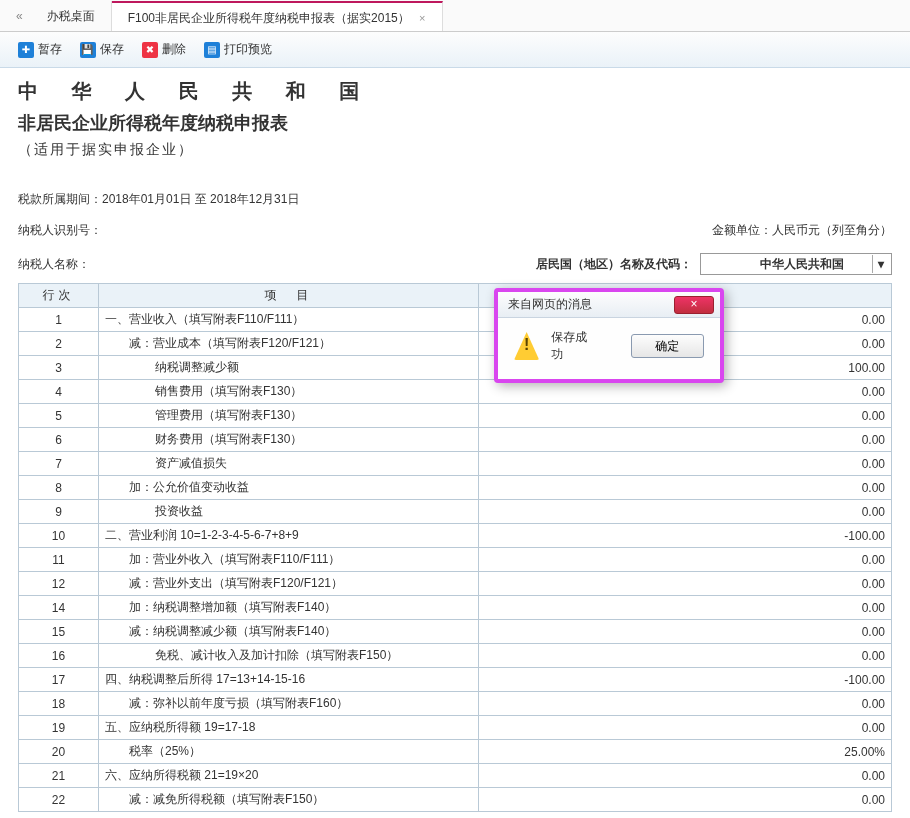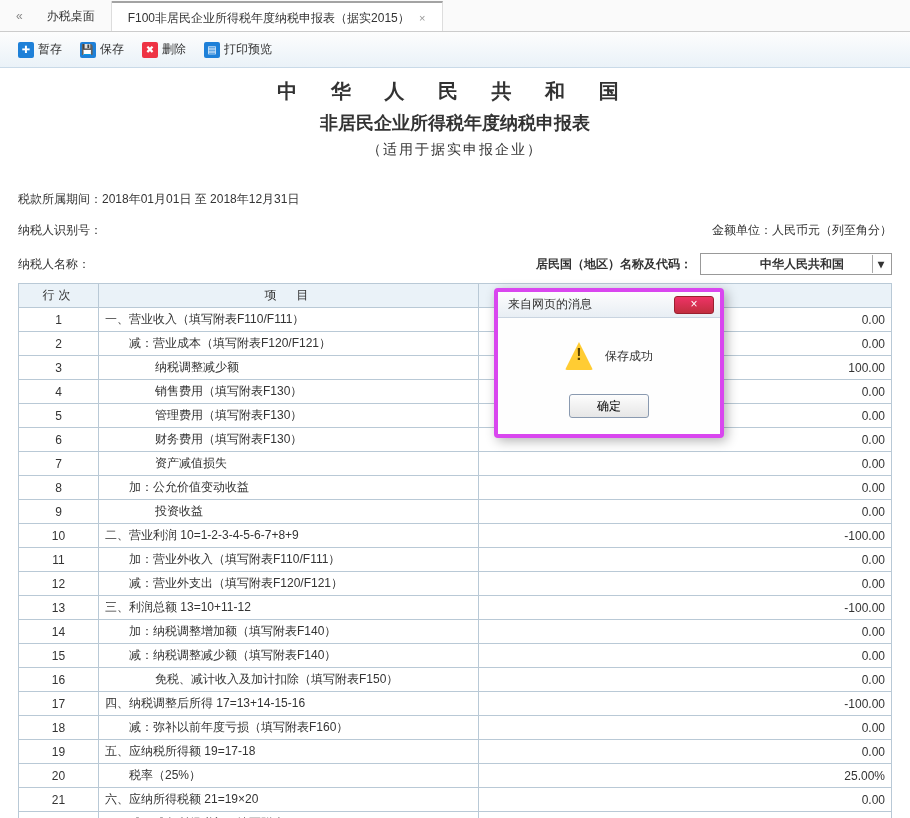--- a/index.html
+++ b/index.html
@@ -1,51 +1,51 @@
 <!DOCTYPE html>
 <html><head>
   <meta charset="utf-8">
   <style>
     * { margin: 0; padding: 0; box-sizing: border-box; font-family: "Microsoft YaHei", SimSun, sans-serif; }
     body { width: 910px; background: #fff; font-size: 12px; color: #333; }
     .tab-bar { height: 32px; border-bottom: 1px solid #ccc; display: flex; align-items: center; padding-left: 8px; background: #fafafa; }
     .collapse-btn { font-size: 12px; color: #888; padding: 4px 8px; cursor: pointer; }
     .tab { padding: 0 16px; height: 30px; line-height: 30px; font-size: 12px; border-right: 1px solid #ddd; cursor: pointer; }
-    .tab.active { border-top: 2px solid #a3a3a3; background: #fff; color: #333; }
+    .tab.active { border-top: 2px solid #be185d; background: #fff; color: #333; }
     .tab-close { margin-left: 6px; color: #999; font-size: 11px; }
     .toolbar { height: 36px; background: linear-gradient(to bottom, #fdfdfd, #eaf2f8); border-bottom: 1px solid #c9dae8; display: flex; align-items: center; padding-left: 10px; gap: 2px; }
     .t-btn { display: flex; align-items: center; padding: 4px 8px; font-size: 12px; color: #333; cursor: pointer; gap: 4px; }
     .t-btn .ico { width: 16px; height: 16px; display: inline-flex; align-items: center; justify-content: center; border-radius: 2px; color: #fff; font-size: 10px; }
     .ico-zc { background: #1e80d8; }
     .ico-bc { background: #1e80d8; }
     .ico-sc { background: #e34; }
     .ico-dy { background: #1e80d8; }
     .content { padding: 10px 18px 0 18px; }
-    .title-block { text-align: center; }
+    .title-block { }
     .title-block .cn-title { font-size: 20px; font-weight: bold; letter-spacing: 14px; margin-bottom: 6px; }
     .title-block .sub-title { font-size: 18px; font-weight: bold; margin-bottom: 6px; }
     .title-block .paren { font-size: 14px; letter-spacing: 2px; }
     .info-row { display: flex; justify-content: space-between; align-items: center; font-size: 12px; margin-top: 20px; }
     .info-row.second { margin-top: 14px; }
     .info-row .right { display: flex; align-items: center; gap: 8px; font-weight: bold; }
     .country-select { display: flex; align-items: center; width: 192px; height: 22px; border: 1px solid #999; padding: 0 18px 0 30px; font-size: 12px; background: #fff; position: relative; justify-content: center; }
     .country-select::after { content: "▾"; position: absolute; right: 2px; top: 1px; color: #333; width: 16px; height: 18px; border-left: 1px solid #aaa; text-align: center; line-height: 18px; font-size: 12px; }
     table.rep { width: 100%; border-collapse: collapse; margin-top: 8px; table-layout: fixed; }
     table.rep th, table.rep td { border: 1px solid #b9c9d6; height: 24px; padding: 2px 6px; font-size: 12px; }
     table.rep th { background: #eaf2f8; font-weight: normal; text-align: center; letter-spacing: 4px; }
     .col-num { width: 80px; text-align: center; }
     .col-item { width: 380px; }
     .col-amt { text-align: right; }
     .indent1 { padding-left: 30px !important; }
     .indent2 { padding-left: 56px !important; }
     
     .dialog { position: absolute; left: 494px; top: 288px; width: 230px; background: #fefefe; border: 4px solid #d946ef; box-shadow: 3px 3px 12px rgba(0,0,0,0.3); border-radius: 4px; overflow: hidden; }
     .dialog-title { height: 26px; background: linear-gradient(to bottom, #fdfdfd, #e8eef4); display: flex; align-items: center; justify-content: space-between; padding: 0 6px 0 10px; font-size: 12px; border-bottom: 1px solid #c9d4e0; }
     .dialog-close { width: 40px; height: 18px; background: linear-gradient(to bottom, #e36, #c12e3e); border: 1px solid #9a2030; border-radius: 3px; color: #fff; text-align: center; line-height: 15px; font-size: 12px; cursor: pointer; }
-    .dialog-body { padding: 24px 16px 16px 16px; display: flex; flex-direction: column; align-items: center; gap: 24px; }
+    .dialog-body { padding: 11px 16px 16px 16px; display: flex; flex-direction: row; align-items: center; gap: 36px; }
     .dialog-msg { display: flex; align-items: center; gap: 12px; font-size: 12px; }
     .warn-ico { width: 28px; height: 28px; position: relative; }
     .warn-ico::before { content: ""; position: absolute; inset: 0; background: #ffcc33; clip-path: polygon(50% 0, 100% 100%, 0 100%); border-radius: 2px; }
     .warn-ico::after { content: "!"; position: absolute; left: 0; right: 0; top: 4px; text-align: center; font-weight: bold; color: #5a4300; font-size: 16px; }
     .dialog-btn { width: 80px; height: 24px; background: linear-gradient(to bottom, #fdfdfd, #e6e6e6); border: 1px solid #8a9ab0; border-radius: 3px; font-size: 12px; cursor: pointer; }
   </style>
 </head>
 <body>
 
 <div class="tab-bar">
@@ -161,25 +161,20 @@
           <td class="col-num">11</td>
           <td class="col-item indent1">加：营业外收入（填写附表F110/F111）</td>
           <td class="col-amt">0.00</td>
         </tr>
         <tr>
           <td class="col-num">12</td>
           <td class="col-item indent1">减：营业外支出（填写附表F120/F121）</td>
           <td class="col-amt">0.00</td>
         </tr>
         <tr>
-          <td class="col-num">13</td>
-          <td class="col-item ">三、利润总额 13=10+11-12</td>
-          <td class="col-amt">-100.00</td>
-        </tr>
-        <tr>
           <td class="col-num">14</td>
           <td class="col-item indent1">加：纳税调整增加额（填写附表F140）</td>
           <td class="col-amt">0.00</td>
         </tr>
         <tr>
           <td class="col-num">15</td>
           <td class="col-item indent1">减：纳税调整减少额（填写附表F140）</td>
           <td class="col-amt">0.00</td>
         </tr>
         <tr>

